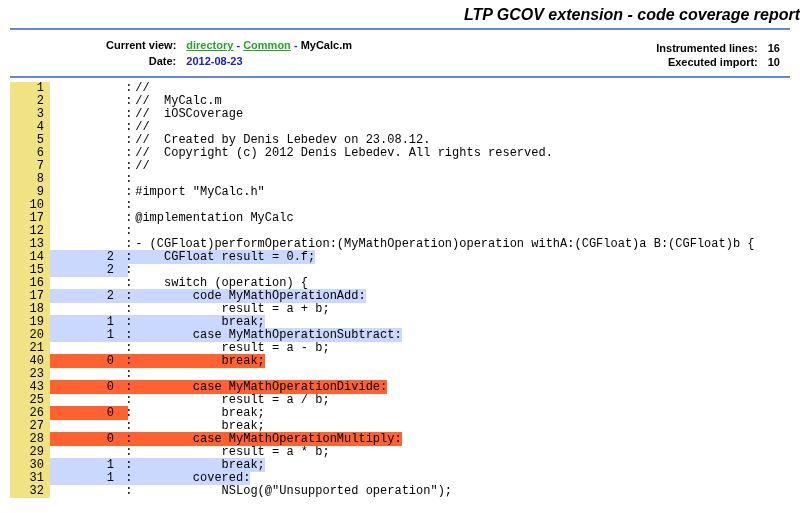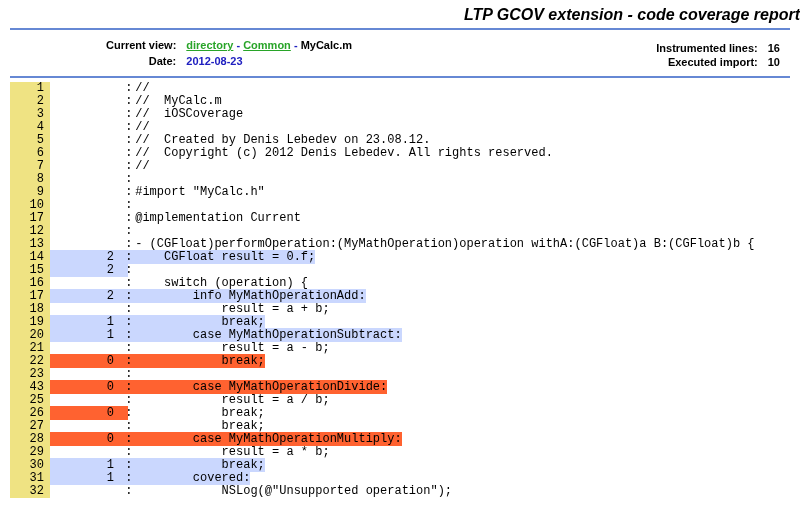--- a/index.html
+++ b/index.html
@@ -144,21 +144,21 @@
       <div class="row">12</div>
       <div class="row">13</div>
       <div class="row">14</div>
       <div class="row">15</div>
       <div class="row">16</div>
       <div class="row">17</div>
       <div class="row">18</div>
       <div class="row">19</div>
       <div class="row">20</div>
       <div class="row">21</div>
-      <div class="row">22</div>
+      <div class="row">40</div>
       <div class="row">23</div>
       <div class="row">43</div>
       <div class="row">25</div>
       <div class="row">26</div>
       <div class="row">27</div>
       <div class="row">28</div>
       <div class="row">29</div>
       <div class="row">30</div>
       <div class="row">31</div>
       <div class="row">32</div>
@@ -167,27 +167,27 @@
       <div class="row"><span class="hit"></span><span class="sep"> :</span><span class="code"> //</span></div>
       <div class="row"><span class="hit"></span><span class="sep"> :</span><span class="code"> //  MyCalc.m</span></div>
       <div class="row"><span class="hit"></span><span class="sep"> :</span><span class="code"> //  iOSCoverage</span></div>
       <div class="row"><span class="hit"></span><span class="sep"> :</span><span class="code"> //</span></div>
       <div class="row"><span class="hit"></span><span class="sep"> :</span><span class="code"> //  Created by Denis Lebedev on 23.08.12.</span></div>
       <div class="row"><span class="hit"></span><span class="sep"> :</span><span class="code"> //  Copyright (c) 2012 Denis Lebedev. All rights reserved.</span></div>
       <div class="row"><span class="hit"></span><span class="sep"> :</span><span class="code"> //</span></div>
       <div class="row"><span class="hit"></span><span class="sep"> :</span><span class="code"> </span></div>
       <div class="row"><span class="hit"></span><span class="sep"> :</span><span class="code"> #import "MyCalc.h"</span></div>
       <div class="row"><span class="hit"></span><span class="sep"> :</span><span class="code"> </span></div>
-      <div class="row"><span class="hit"></span><span class="sep"> :</span><span class="code"> @implementation Current</span></div>
+      <div class="row"><span class="hit"></span><span class="sep"> :</span><span class="code"> @implementation MyCalc</span></div>
       <div class="row"><span class="hit"></span><span class="sep"> :</span><span class="code"> </span></div>
       <div class="row"><span class="hit"></span><span class="sep"> :</span><span class="code"> - (CGFloat)performOperation:(MyMathOperation)operation withA:(CGFloat)a B:(CGFloat)b {</span></div>
       <div class="row"><span class="bg-cov"><span class="hit">2</span><span class="sep"> :</span><span class="code">     CGFloat result = 0.f;</span></span></div>
       <div class="row"><span class="bg-cov"><span class="hit">2</span><span class="sep"> :</span></span><span class="code"> </span></div>
       <div class="row"><span class="hit"></span><span class="sep"> :</span><span class="code">     switch (operation) {</span></div>
-      <div class="row"><span class="bg-cov"><span class="hit">2</span><span class="sep"> :</span><span class="code">         info MyMathOperationAdd:</span></span></div>
+      <div class="row"><span class="bg-cov"><span class="hit">2</span><span class="sep"> :</span><span class="code">         code MyMathOperationAdd:</span></span></div>
       <div class="row"><span class="hit"></span><span class="sep"> :</span><span class="code">             result = a + b;</span></div>
       <div class="row"><span class="bg-cov"><span class="hit">1</span><span class="sep"> :</span><span class="code">             break;</span></span></div>
       <div class="row"><span class="bg-cov"><span class="hit">1</span><span class="sep"> :</span><span class="code">         case MyMathOperationSubtract:</span></span></div>
       <div class="row"><span class="hit"></span><span class="sep"> :</span><span class="code">             result = a - b;</span></div>
       <div class="row"><span class="bg-uncov"><span class="hit">0</span><span class="sep"> :</span><span class="code">             break;</span></span></div>
       <div class="row"><span class="hit"></span><span class="sep"> :</span><span class="code"> </span></div>
       <div class="row"><span class="bg-uncov"><span class="hit">0</span><span class="sep"> :</span><span class="code">         case MyMathOperationDivide:</span></span></div>
       <div class="row"><span class="hit"></span><span class="sep"> :</span><span class="code">             result = a / b;</span></div>
       <div class="row"><span class="bg-uncov"><span class="hit">0</span><span class="sep"> :</span></span><span class="code">             break;</span></div>
       <div class="row"><span class="hit"></span><span class="sep"> :</span><span class="code">             break;</span></div>

